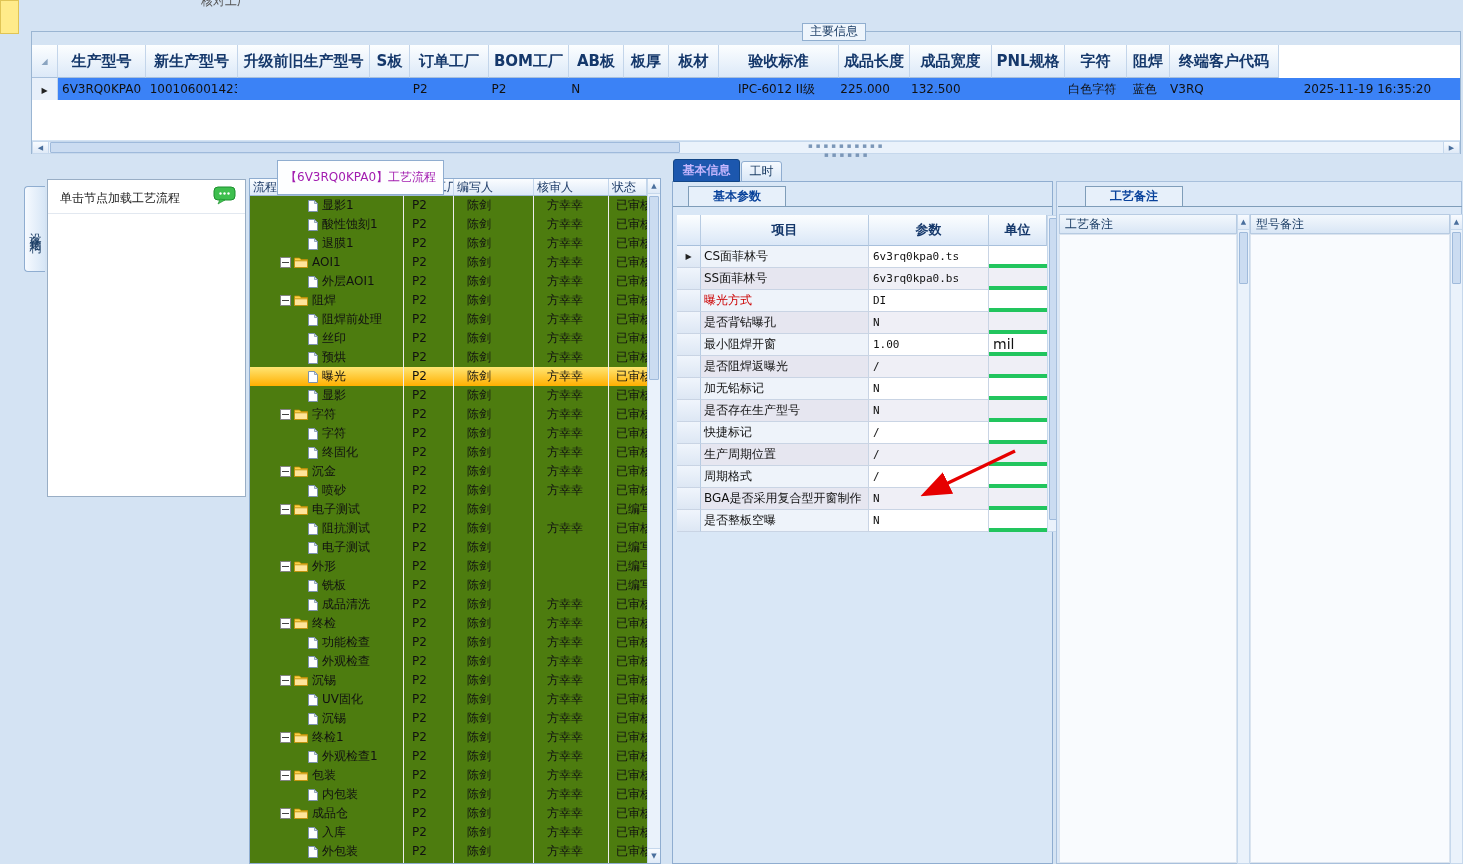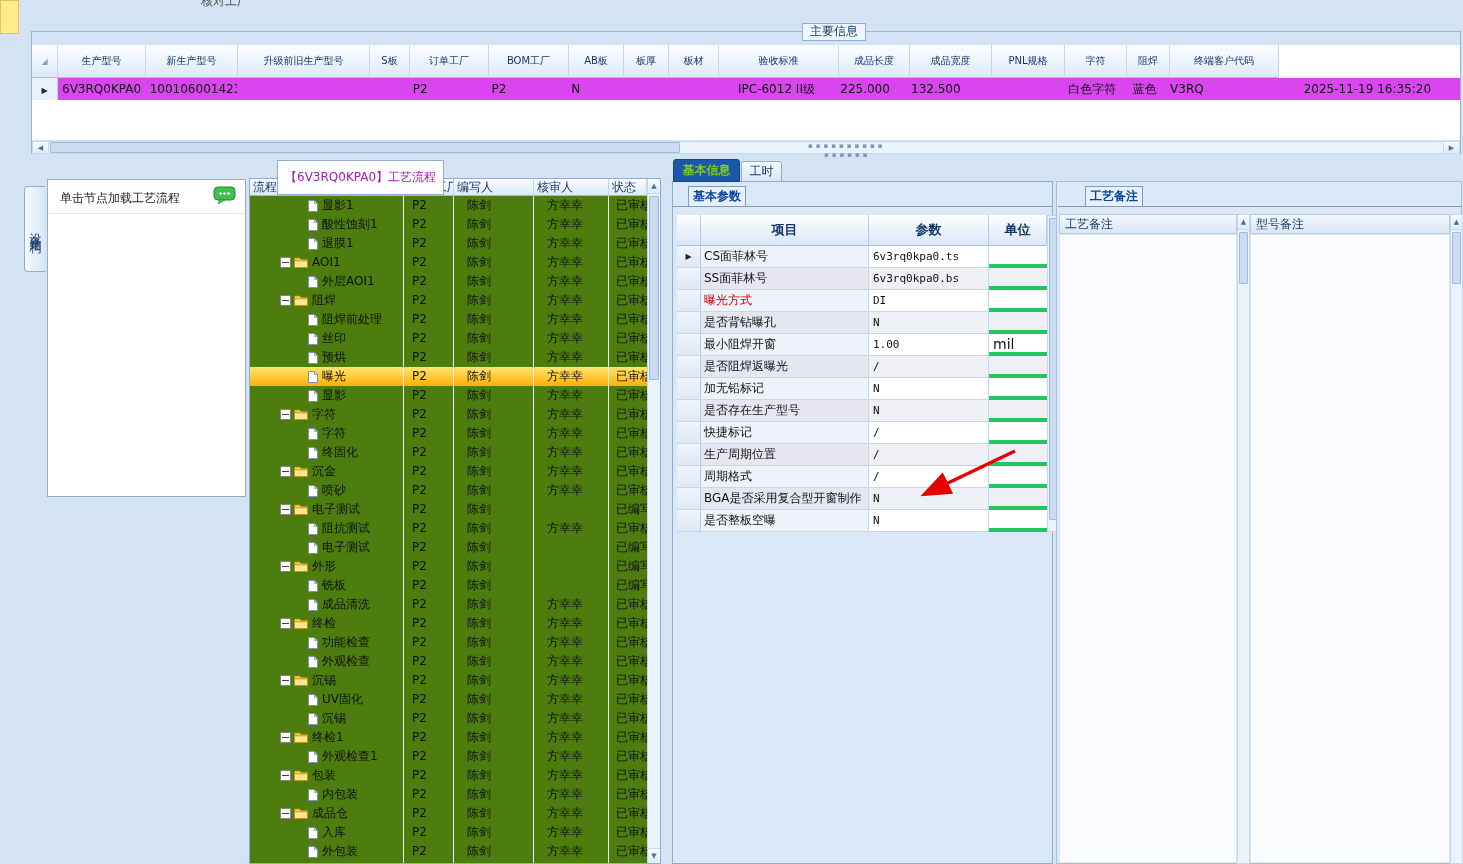--- a/index.html
+++ b/index.html
@@ -13,22 +13,22 @@
 
   
   .group-box{left:31px;top:31px;width:1430px;height:123px;border:1px solid #9ab5d2;box-sizing:border-box;}
   .group-label{left:802px;top:23px;padding:0 7px;height:16px;line-height:15px;background:#eef5fc;
     border:1px solid #90aecf;color:#1a3c64;z-index:2;}
   .mtable{left:32px;top:45px;width:1428px;height:95px;background:#fff;overflow:hidden;}
   .mrow{display:flex;}
   .mhead{height:33px;}
   .mhead .mcell{display:flex;align-items:center;justify-content:center;box-sizing:border-box;
     background:linear-gradient(180deg,#fcfeff,#dce9f8);border-right:1px solid #c3d5ea;border-bottom:1px solid #a8c0dc;
-    color:#15386b;font-weight:normal;font-size:10px;overflow:hidden;white-space:nowrap;}
-  .mdata{height:22px;background:#d946ef;}
+    color:#15386b;font-weight:bold;font-size:15px;overflow:hidden;white-space:nowrap;}
+  .mdata{height:22px;background:#3b82f6;}
   .mdata .mcell{box-sizing:border-box;line-height:22px;padding:0 4px;overflow:hidden;white-space:nowrap;font-size:12px;}
   .marker{width:26px;flex:none;}
   .mhead .marker::after{content:"◢";color:#8aa4c0;font-size:8px;}
   .mdata .marker{background:#e8f0fa;border-right:1px solid #c3d5ea;text-align:center;padding:0;}
   .mdata .marker::after{content:"▶";font-size:8px;color:#222;}
 
   .hscroll{left:32px;top:141px;width:1428px;height:13px;background:#eaf2fb;border:1px solid #c6d8ec;
     box-sizing:border-box;display:flex;align-items:stretch;}
   .sb-btn{width:15px;flex:none;display:flex;align-items:center;justify-content:center;font-size:7px;color:#4a6f9d;
     background:linear-gradient(180deg,#f8fbff,#dfeaf7);border-right:1px solid #c6d8ec;}
@@ -68,26 +68,26 @@
   .minus-box::after{content:"";position:absolute;left:1px;right:1px;top:4px;height:1px;background:#444;}
   .t-label{margin-left:4px;white-space:nowrap;}
   .vscroll{position:absolute;right:0;top:0;bottom:0;width:13px;background:#eaf2fb;border-left:1px solid #c6d8ec;box-sizing:border-box;}
   .vs-btn{height:14px;display:flex;align-items:center;justify-content:center;font-size:7px;color:#4a6f9d;
     background:linear-gradient(180deg,#f8fbff,#dfeaf7);border-bottom:1px solid #c6d8ec;}
   .vs-btn.bottom{position:absolute;bottom:0;left:0;right:0;border-top:1px solid #c6d8ec;border-bottom:none;}
   .vs-thumb{margin:2px 1px 0 1px;background:#cbdcf1;border:1px solid #9fbadb;border-radius:1px;}
 
   
   .tab-active{left:673px;top:159px;width:67px;height:23px;background:#1c57ae;border:1px solid #134686;box-sizing:border-box;
-    border-radius:3px 3px 0 0;color:#84cc16;font-weight:bold;display:flex;align-items:center;justify-content:center;z-index:3;}
+    border-radius:3px 3px 0 0;color:#c4b5fd;font-weight:bold;display:flex;align-items:center;justify-content:center;z-index:3;}
   .tab-idle{left:741px;top:161px;width:41px;height:21px;background:linear-gradient(180deg,#f6faff,#d9e7f7);
     border:1px solid #8fadd0;box-sizing:border-box;border-radius:3px 3px 0 0;color:#1a3c64;
     display:flex;align-items:center;justify-content:center;z-index:3;}
   .detail-area{left:672px;top:181px;width:381px;height:683px;background:#d9e7f6;border:1px solid #8fadd0;box-sizing:border-box;}
-  .sub-tab{padding:0 4px;height:21px;line-height:19px;background:#e7f0fa;border:1px solid #7f9db9;box-sizing:border-box;
+  .sub-tab{padding:0 24px;height:21px;line-height:19px;background:#e7f0fa;border:1px solid #7f9db9;box-sizing:border-box;
     color:#09429b;font-weight:bold;z-index:3;}
   .sub-tab.pos-params{left:688px;top:186px;}
   .sub-tab.pos-notes{left:1085px;top:186px;}
   .hline{height:1px;background:#7f9db9;}
   .sub-line{left:673px;top:206px;width:379px;}
   .notes-line{left:1058px;top:206px;width:404px;}
 
   .param-table{left:677px;top:215px;width:370px;background:#fff;}
   .param-head{display:flex;height:31px;}
   .param-head .phc{box-sizing:border-box;flex:none;display:flex;align-items:center;justify-content:center;

